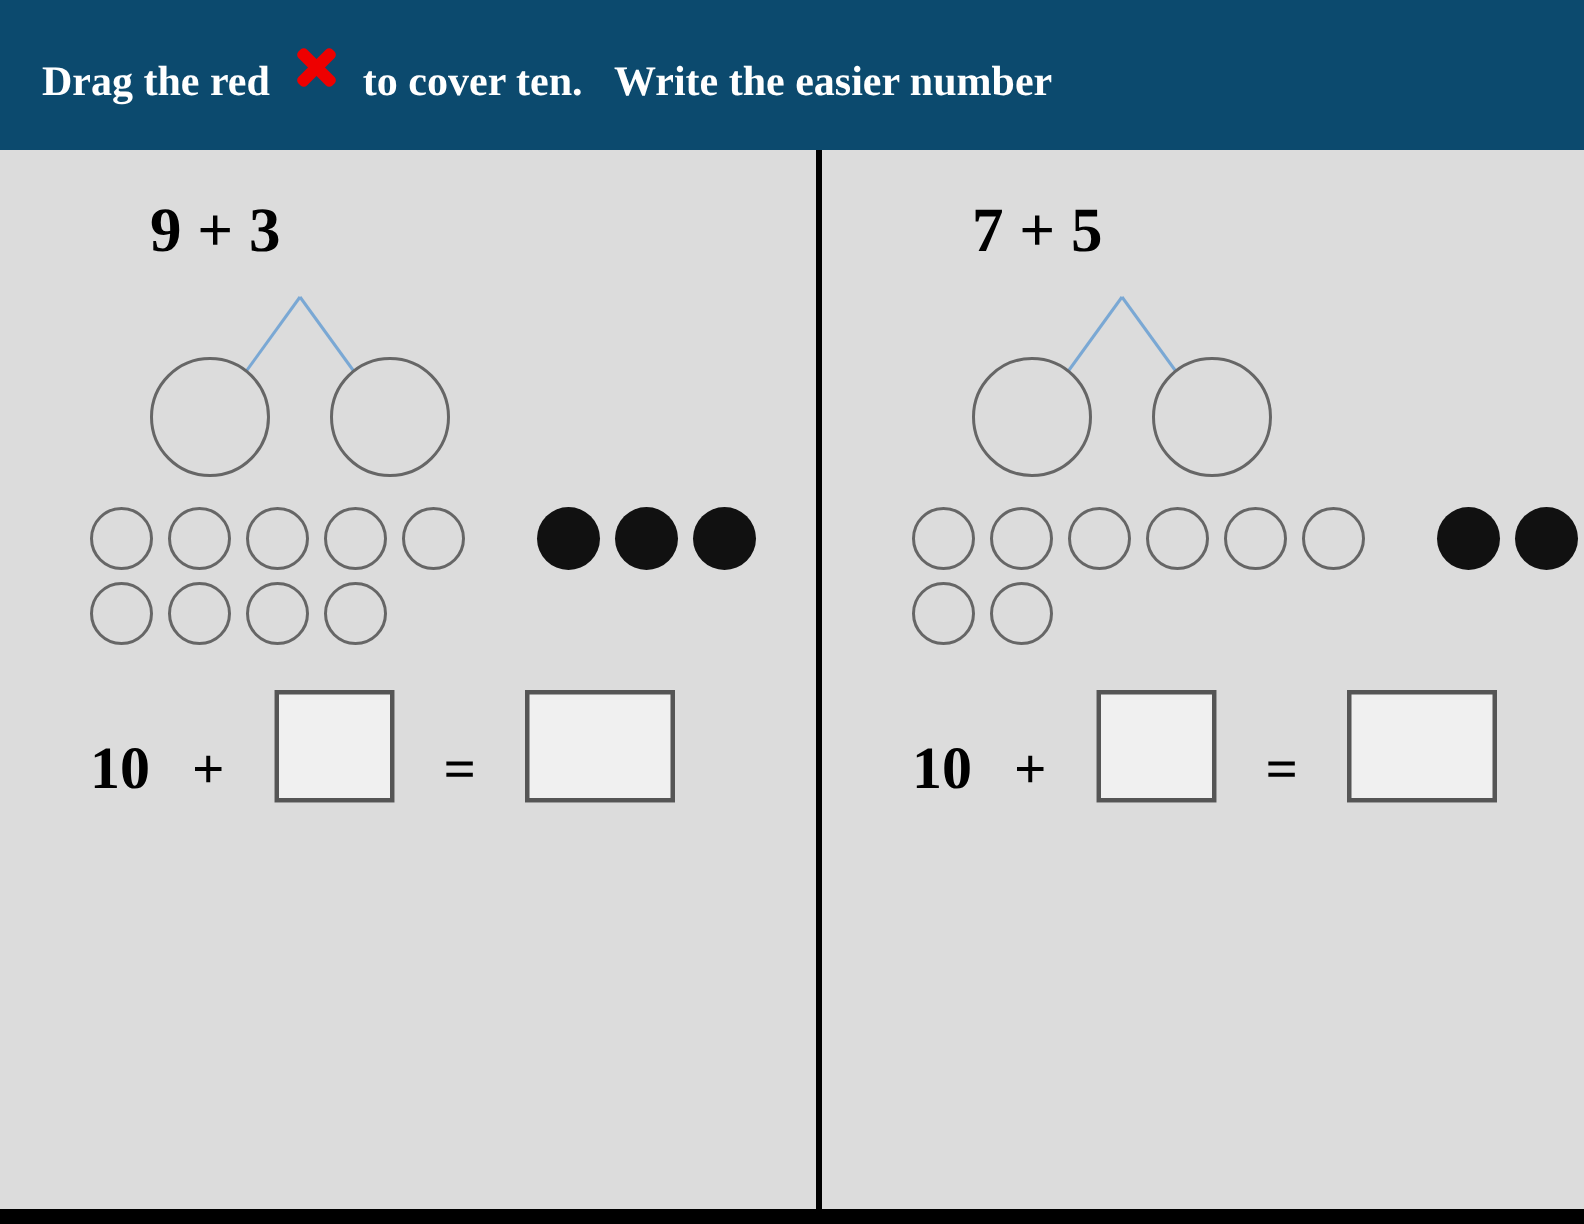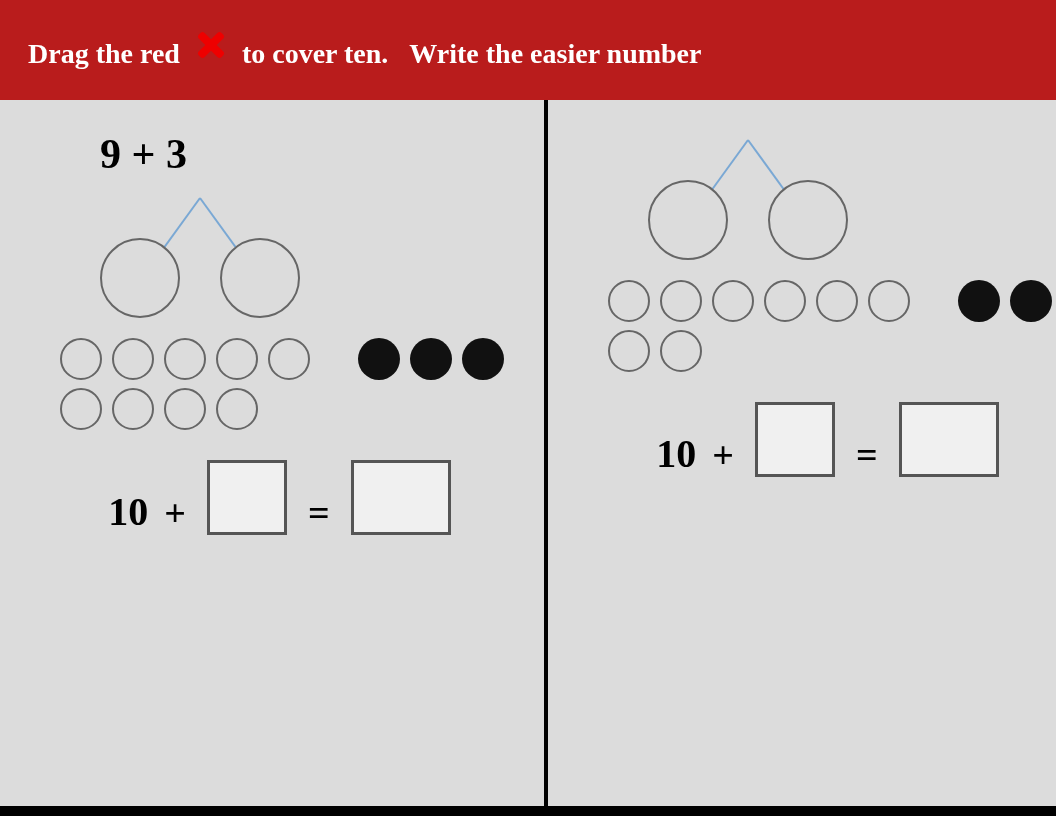--- a/index.html
+++ b/index.html
@@ -6,21 +6,21 @@
     body {
       width: 1056px;
       height: 816px;
       background: #000;
       font-family: 'Comic Sans MS', 'Chalkboard SE', cursive;
       overflow: hidden;
     }
 
     
     #header {
-      background: #b91c1c;
+      background: #0c4a6e;
       color: #fff;
       padding: 12px 20px 12px 28px;
       font-size: 28px;
       font-weight: bold;
       line-height: 1.35;
       display: flex;
       align-items: center;
       flex-wrap: wrap;
       gap: 0;
       height: 100px;
@@ -141,27 +141,26 @@
     }
 
     .dot-filled {
       background: #111;
     }
 
     
     .equation-area {
       display: flex;
       align-items: flex-end;
-      gap: 16px;
+      gap: 28px;
       margin-top: 30px;
       margin-left: 20px;
       font-size: 38px;
       font-weight: bold;
       color: #000;
-      justify-content: center;
     }
 
     .eq-num {
       font-size: 40px;
       font-weight: bold;
     }
 
     .eq-plus, .eq-equals {
       font-size: 38px;
       font-weight: bold;
@@ -269,20 +268,21 @@
       <span class="eq-equals">=</span>
       <div class="answer-box">
         <div class="eq-box"></div>
       </div>
     </div>
 
   </div>
 
   <div class="panel panel-right">
 
+    <div class="equation-title">7  +  5</div>
 
     <div class="number-bond">
       <svg viewBox="0 0 240 130">
         <line x1="120" y1="10" x2="62" y2="90" stroke="#7aa8d4" stroke-width="2"></line>
         <line x1="120" y1="10" x2="178" y2="90" stroke="#7aa8d4" stroke-width="2"></line>
       </svg>
       <div class="bond-circle bond-circle-left"></div>
       <div class="bond-circle bond-circle-right"></div>
     </div>
 

